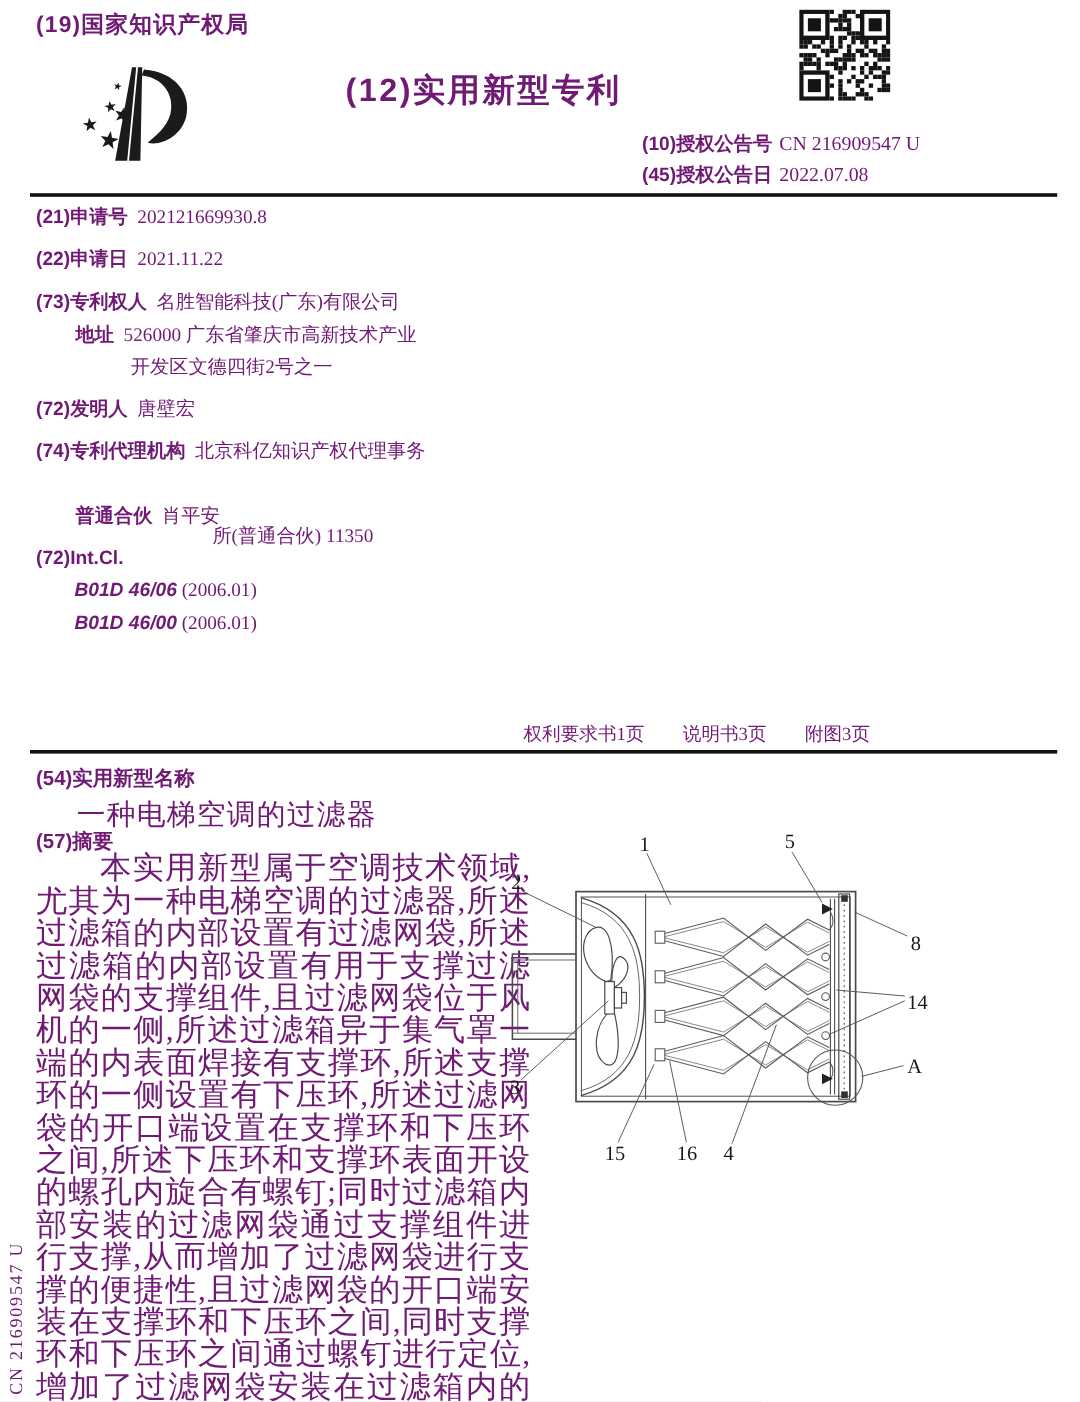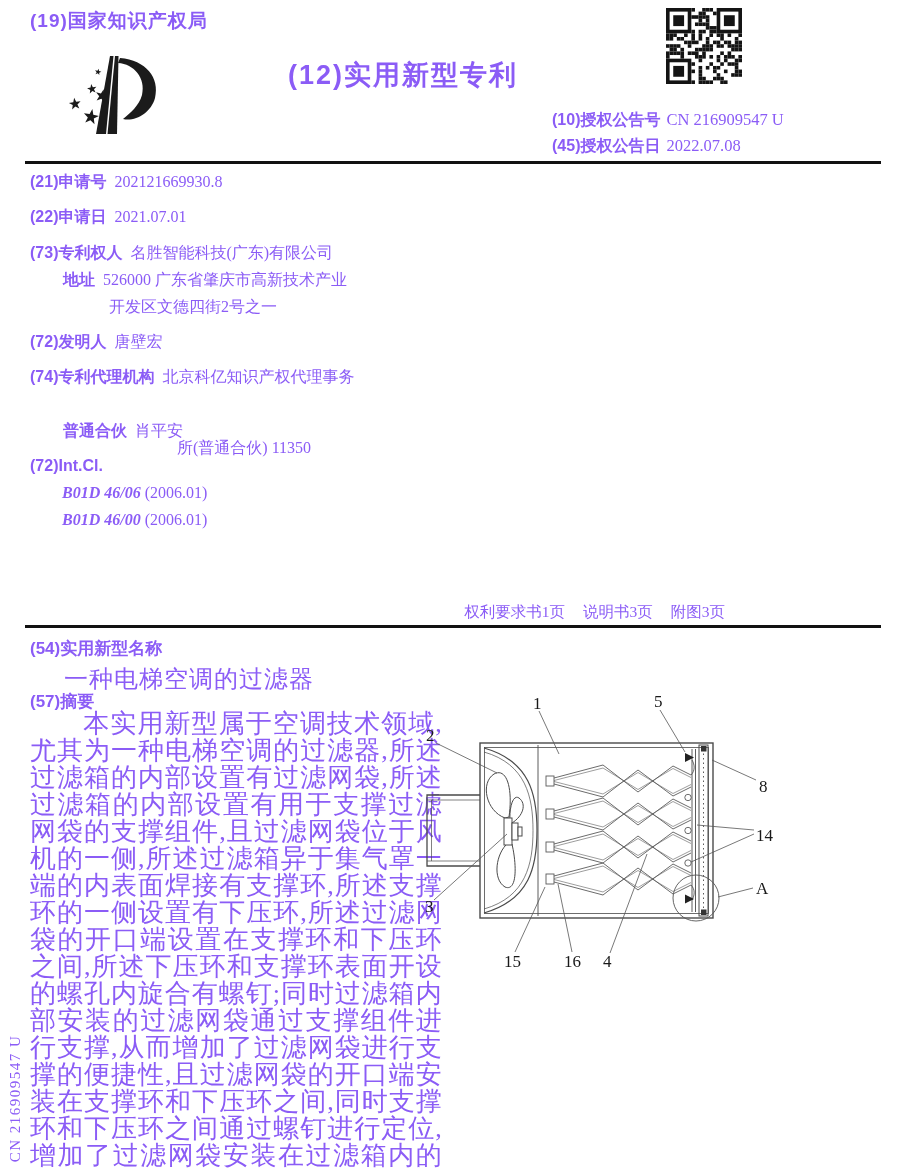--- a/index.html
+++ b/index.html
@@ -1,35 +1,35 @@
 <!DOCTYPE html>
 <html><head>
 <meta charset="utf-8">
 <style>
   html,body{margin:0;padding:0;background:#e8e8e8;}
   .page{position:relative;width:900px;height:1168px;background:#ffffff;margin:0 auto;
-        font-family:"Liberation Serif",serif;color:#8b5cf6;overflow:hidden;}
+        font-family:"Liberation Serif",serif;color:#701a75;overflow:hidden;}
   .abs{position:absolute;}
   .lbl{font-family:"Liberation Sans",sans-serif;font-weight:bold;}
   .val{font-family:"Liberation Serif",serif;}
   .office{left:30px;top:8px;font-size:19px;letter-spacing:1px;}
   .doc-type{left:288px;top:57px;font-size:27px;letter-spacing:2px;}
-  .pub-line{left:535px;font-size:16px;white-space:nowrap;margin-left:17px;}
+  .pub-line{left:535px;font-size:16px;white-space:nowrap;}
   .pub-line .val{font-size:16.5px;margin-left:6px;}
   .rule{background:#111;}
   .rule1{left:25px;top:161px;width:856px;height:2.5px;}
   .rule2{left:25px;top:625px;width:856px;height:3px;}
   .row{left:30px;font-size:16px;white-space:nowrap;line-height:20px;}
   .row .lbl{font-size:16px;margin-right:8px;}
   .ind1{left:63px;}
   .ind2{left:109px;}
   .ind3{left:177px;margin-top:44px;}
   .ipc{left:62px;font-size:16px;white-space:nowrap;}
-  .ipc .code{font-family:Liberation Serif, serif;font-weight:bold;font-style:italic;margin-right:4px;}
-  .pages-info{right:175px;top:602px;display:flex;gap:18px;font-size:15.5px;}
+  .ipc .code{font-family:Liberation Sans, sans-serif;font-weight:bold;font-style:italic;margin-right:4px;}
+  .pages-info{right:175px;top:602px;display:flex;gap:32px;font-size:15.5px;}
   .sec-label{left:30px;font-size:17px;text-align:right;}
   .invention-title{left:64px;top:663px;font-size:24px;letter-spacing:1px;}
   .abstract{left:30px;top:710px;width:412px;font-size:26px;line-height:27px;
             text-align:justify;text-indent:2.05em;letter-spacing:0.2px;}
   .side-code{left:-55px;top:1090px;width:140px;text-align:center;transform:rotate(-90deg);
              font-size:15px;letter-spacing:1.5px;white-space:nowrap;}
   svg text{font-family:"Liberation Serif",serif;font-size:17px;fill:#191919;}
 </style>
 </head>
 <body>
@@ -219,21 +219,21 @@
   <div class="abs pub-line" style="top:136px;">
     <span class="lbl">(45)授权公告日</span><span class="val">2022.07.08</span>
   </div>
 
   <div class="abs rule rule1"></div>
 
   <div class="abs row" style="top:172px;">
     <span class="lbl">(21)申请号</span><span class="val">202121669930.8</span>
   </div>
   <div class="abs row" style="top:207px;">
-    <span class="lbl">(22)申请日</span><span class="val">2021.07.01</span>
+    <span class="lbl">(22)申请日</span><span class="val">2021.11.22</span>
   </div>
   <div class="abs row" style="top:243px;">
     <span class="lbl">(73)专利权人</span><span class="val">名胜智能科技(广东)有限公司</span>
   </div>
   <div class="abs row ind1" style="top:270px;">
     <span class="lbl">地址</span><span class="val">526000 广东省肇庆市高新技术产业</span>
   </div>
   <div class="abs row ind2" style="top:297px;">
     <span class="val">开发区文德四街2号之一</span>
   </div>

